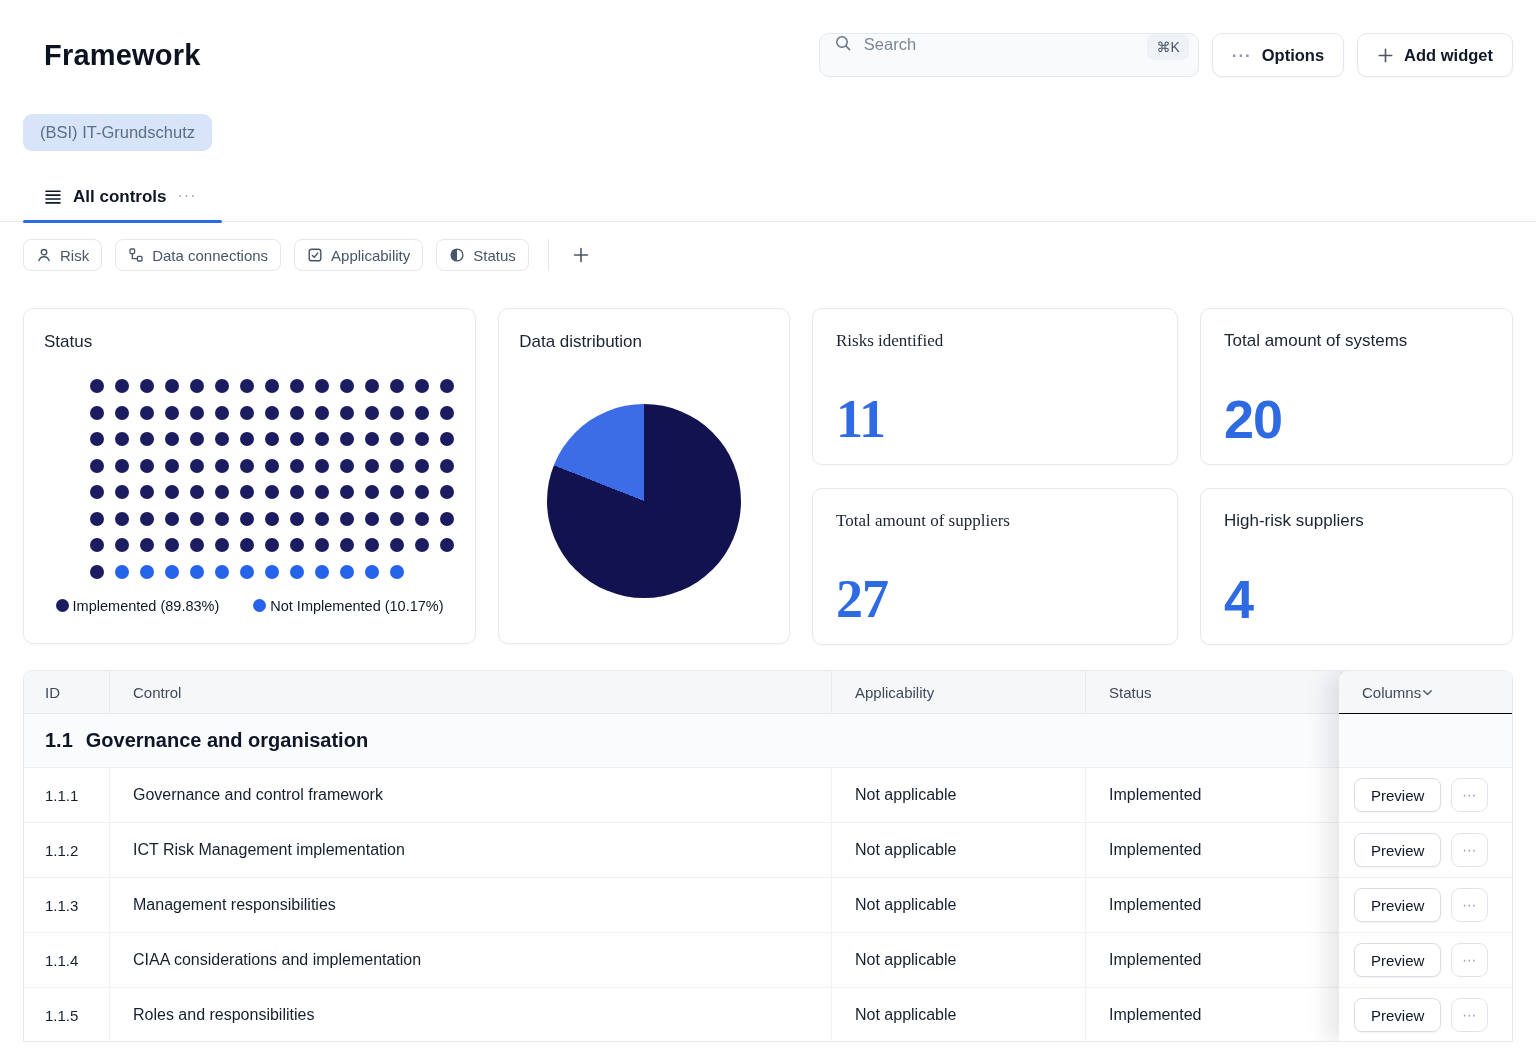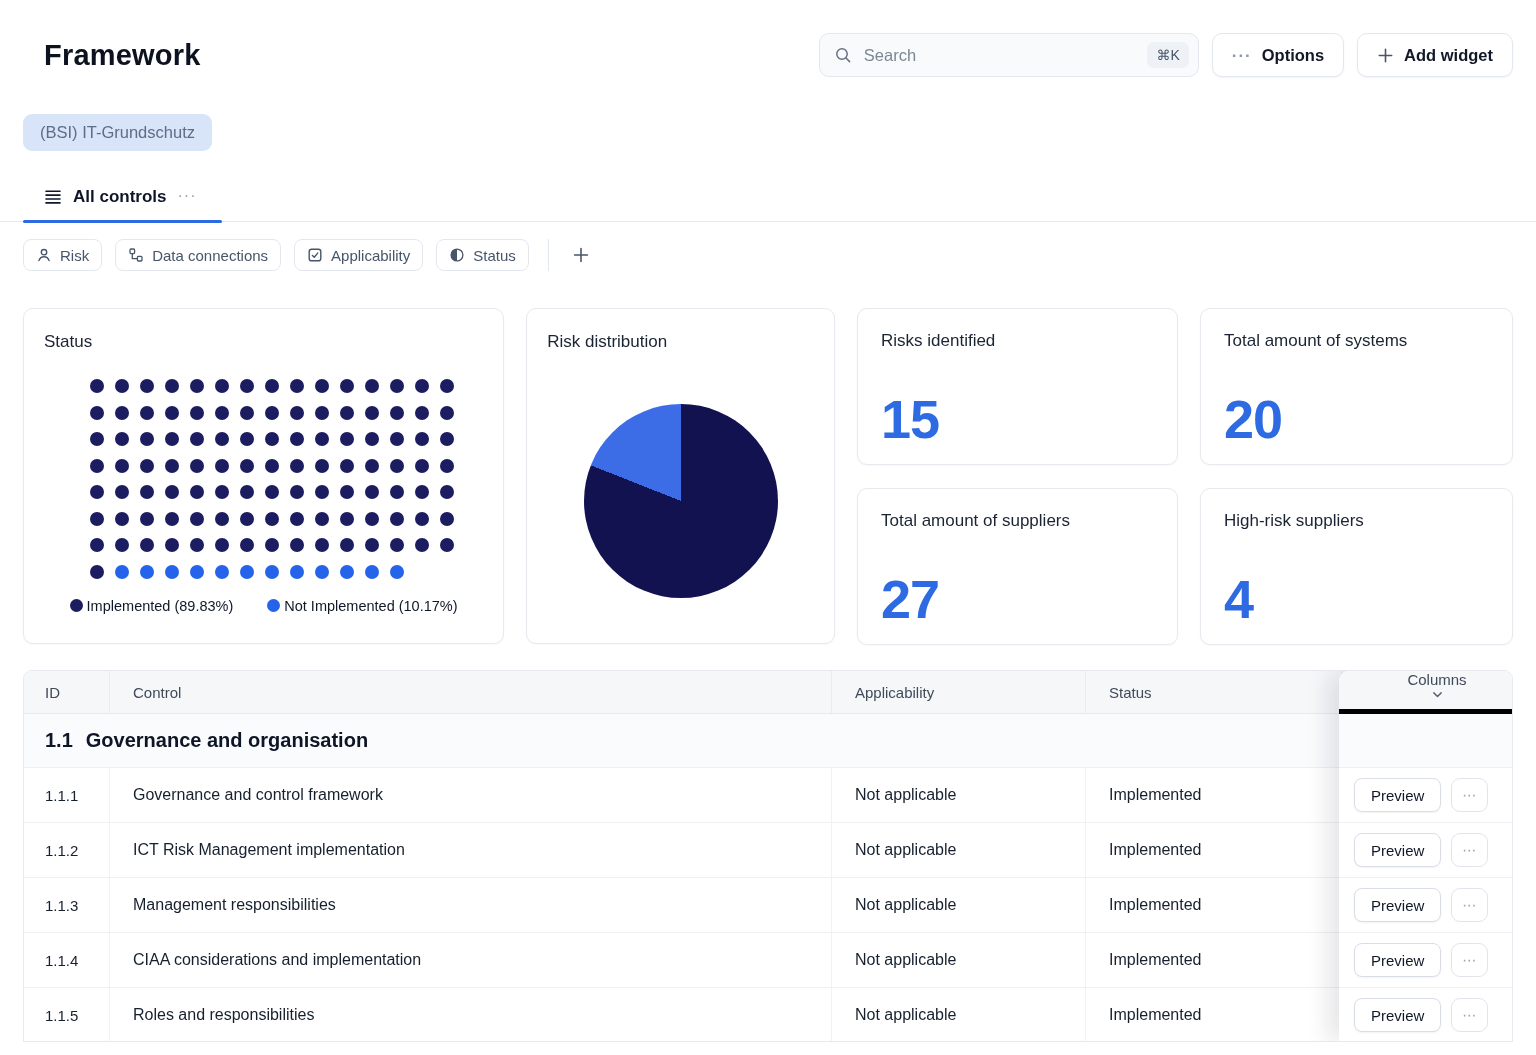--- a/index.html
+++ b/index.html
@@ -10,21 +10,21 @@
     font-family:"Liberation Sans", sans-serif;
     -webkit-font-smoothing:antialiased;
   }
   .page { padding:0 23px; }
 
   
   .topbar { display:flex; justify-content:space-between; align-items:center; padding-top:33px; }
   .page-title { margin:0 0 0 21px; font-size:29px; font-weight:700; color:#0c1220; letter-spacing:.2px; }
   .topbar-right { display:flex; gap:13px; align-items:center; }
   .search {
-    width:380px; height:44px; display:flex; align-items:center; gap:10px;
+    width:380px; height:44px; display:flex; align-items:flex-start; gap:10px;
     padding:0 9px 0 14px; border:1px solid #e3e8ef; border-radius:10px; background:#f9fafc;
   }
   .search svg { flex:none; }
   .search input {
     flex:1; min-width:0; border:0; outline:0; background:transparent;
     font-family:"Liberation Sans",sans-serif; font-size:16.5px; color:#16202e;
   }
   .search input::placeholder { color:#7b8794; }
   .kbd { padding:5px 9px; background:#eef1f6; border-radius:7px; font-size:14px; color:#475569; white-space:nowrap; }
   .btn {
@@ -70,21 +70,21 @@
   .dot { width:14px; height:14px; border-radius:50%; }
   .legend { margin-top:19px; display:flex; justify-content:center; gap:34px; }
   .legend-item { display:flex; align-items:center; gap:4px; font-size:14.5px; color:#101828;text-align:right; }
   .legend-dot { width:13px; height:13px; border-radius:50%; flex:none; }
 
   .pie-card { width:313px; height:336px; padding:23px 20px; }
   .pie { width:194px; height:194px; border-radius:50%; margin:52px auto 0; }
 
   .stats-col { display:flex; flex-direction:column; gap:23px; }
   .stat-card { height:157px; padding:22px 23px 18px; display:flex; flex-direction:column; justify-content:space-between; }
-  .stat-card.w1 { width:321px; }
+  .stat-card.w1 { width:366px;font-family:Liberation Serif, serif; }
   .stat-card.w2 { width:313px; }
   .stat-value { font-size:54px; font-weight:700; color:#2e6be2; line-height:1; letter-spacing:-1px; }
 
   
   .table-wrap {
     position:relative; margin-top:25px; height:372px;
     border:1px solid #e7e9ee; border-radius:9px 9px 0 0; overflow:hidden; background:#fff;
   }
   .trow { display:grid; grid-template-columns:85px 722px 254px 256px 1fr; }
   .thead { height:43px; background:#f6f7f9; border-bottom:1px solid #e7e9ee; }
@@ -100,23 +100,23 @@
   .td { display:flex; align-items:center; padding-left:23px; font-size:16px; color:#16202e; }
   .td-id { padding-left:21px; font-size:15px; }
   .td + .td { border-left:1px solid #f0f2f5; }
 
   
   .columns-panel {
     position:absolute; top:0; right:0; bottom:0; width:173px; background:#fff;
     border-top-left-radius:10px; box-shadow:-12px 0 22px rgba(16,24,40,.10); overflow:hidden;
   }
   .panel-head {
-    height:43px; background:#f6f7f9; border-bottom:5px solid #000000;
+    height:43px; background:#f6f7f9; border-bottom:1px solid #000000;
     display:flex; align-items:center; padding-left:23px;
-    font-size:15px; color:#3f4a5a; cursor:pointer;flex-direction:column;
+    font-size:15px; color:#3f4a5a; cursor:pointer;
   }
   .panel-spacer { height:54px; background:#fafbfd; border-bottom:1px solid #eef0f4; }
   .panel-row { height:55px; border-bottom:1px solid #eef0f4; display:flex; align-items:center; gap:10px; padding-left:15px; background:#fff; }
   .preview-btn {
     height:34px; padding:0 16px; border:1px solid #d9dee6; border-radius:8px; background:#fff;
     font-family:inherit; font-size:15px; font-weight:500; color:#101828;
     box-shadow:0 1px 2px rgba(16,24,40,.05); cursor:pointer;
   }
   .more-btn {
     width:37px; height:34px; border:1px solid #e1e5eb; border-radius:9px; background:#fff;
@@ -354,28 +354,28 @@
             <span>Implemented (89.83%)</span>
           </div>
           <div class="legend-item">
             <span class="legend-dot" style="background: rgb(37, 99, 235);"></span>
             <span>Not Implemented (10.17%)</span>
           </div>
         </div>
     </div>
 
     <div class="card pie-card">
-      <div class="card-title">Risk distribution</div>
+      <div class="card-title">Data distribution</div>
       <div class="pie" id="pie" style="background: conic-gradient(rgb(19, 18, 80) 0deg, rgb(19, 18, 80) 291.6deg, rgb(60, 108, 230) 291.6deg, rgb(60, 108, 230) 360deg);"></div>
     </div>
 
     <div class="stats-col">
       <div class="card stat-card w1">
         <div class="card-title">Risks identified</div>
-        <div class="stat-value">15</div>
+        <div class="stat-value">11</div>
       </div>
       <div class="card stat-card w1">
         <div class="card-title">Total amount of suppliers</div>
         <div class="stat-value">27</div>
       </div>
     </div>
 
     <div class="stats-col">
       <div class="card stat-card w2">
         <div class="card-title">Total amount of systems</div>

